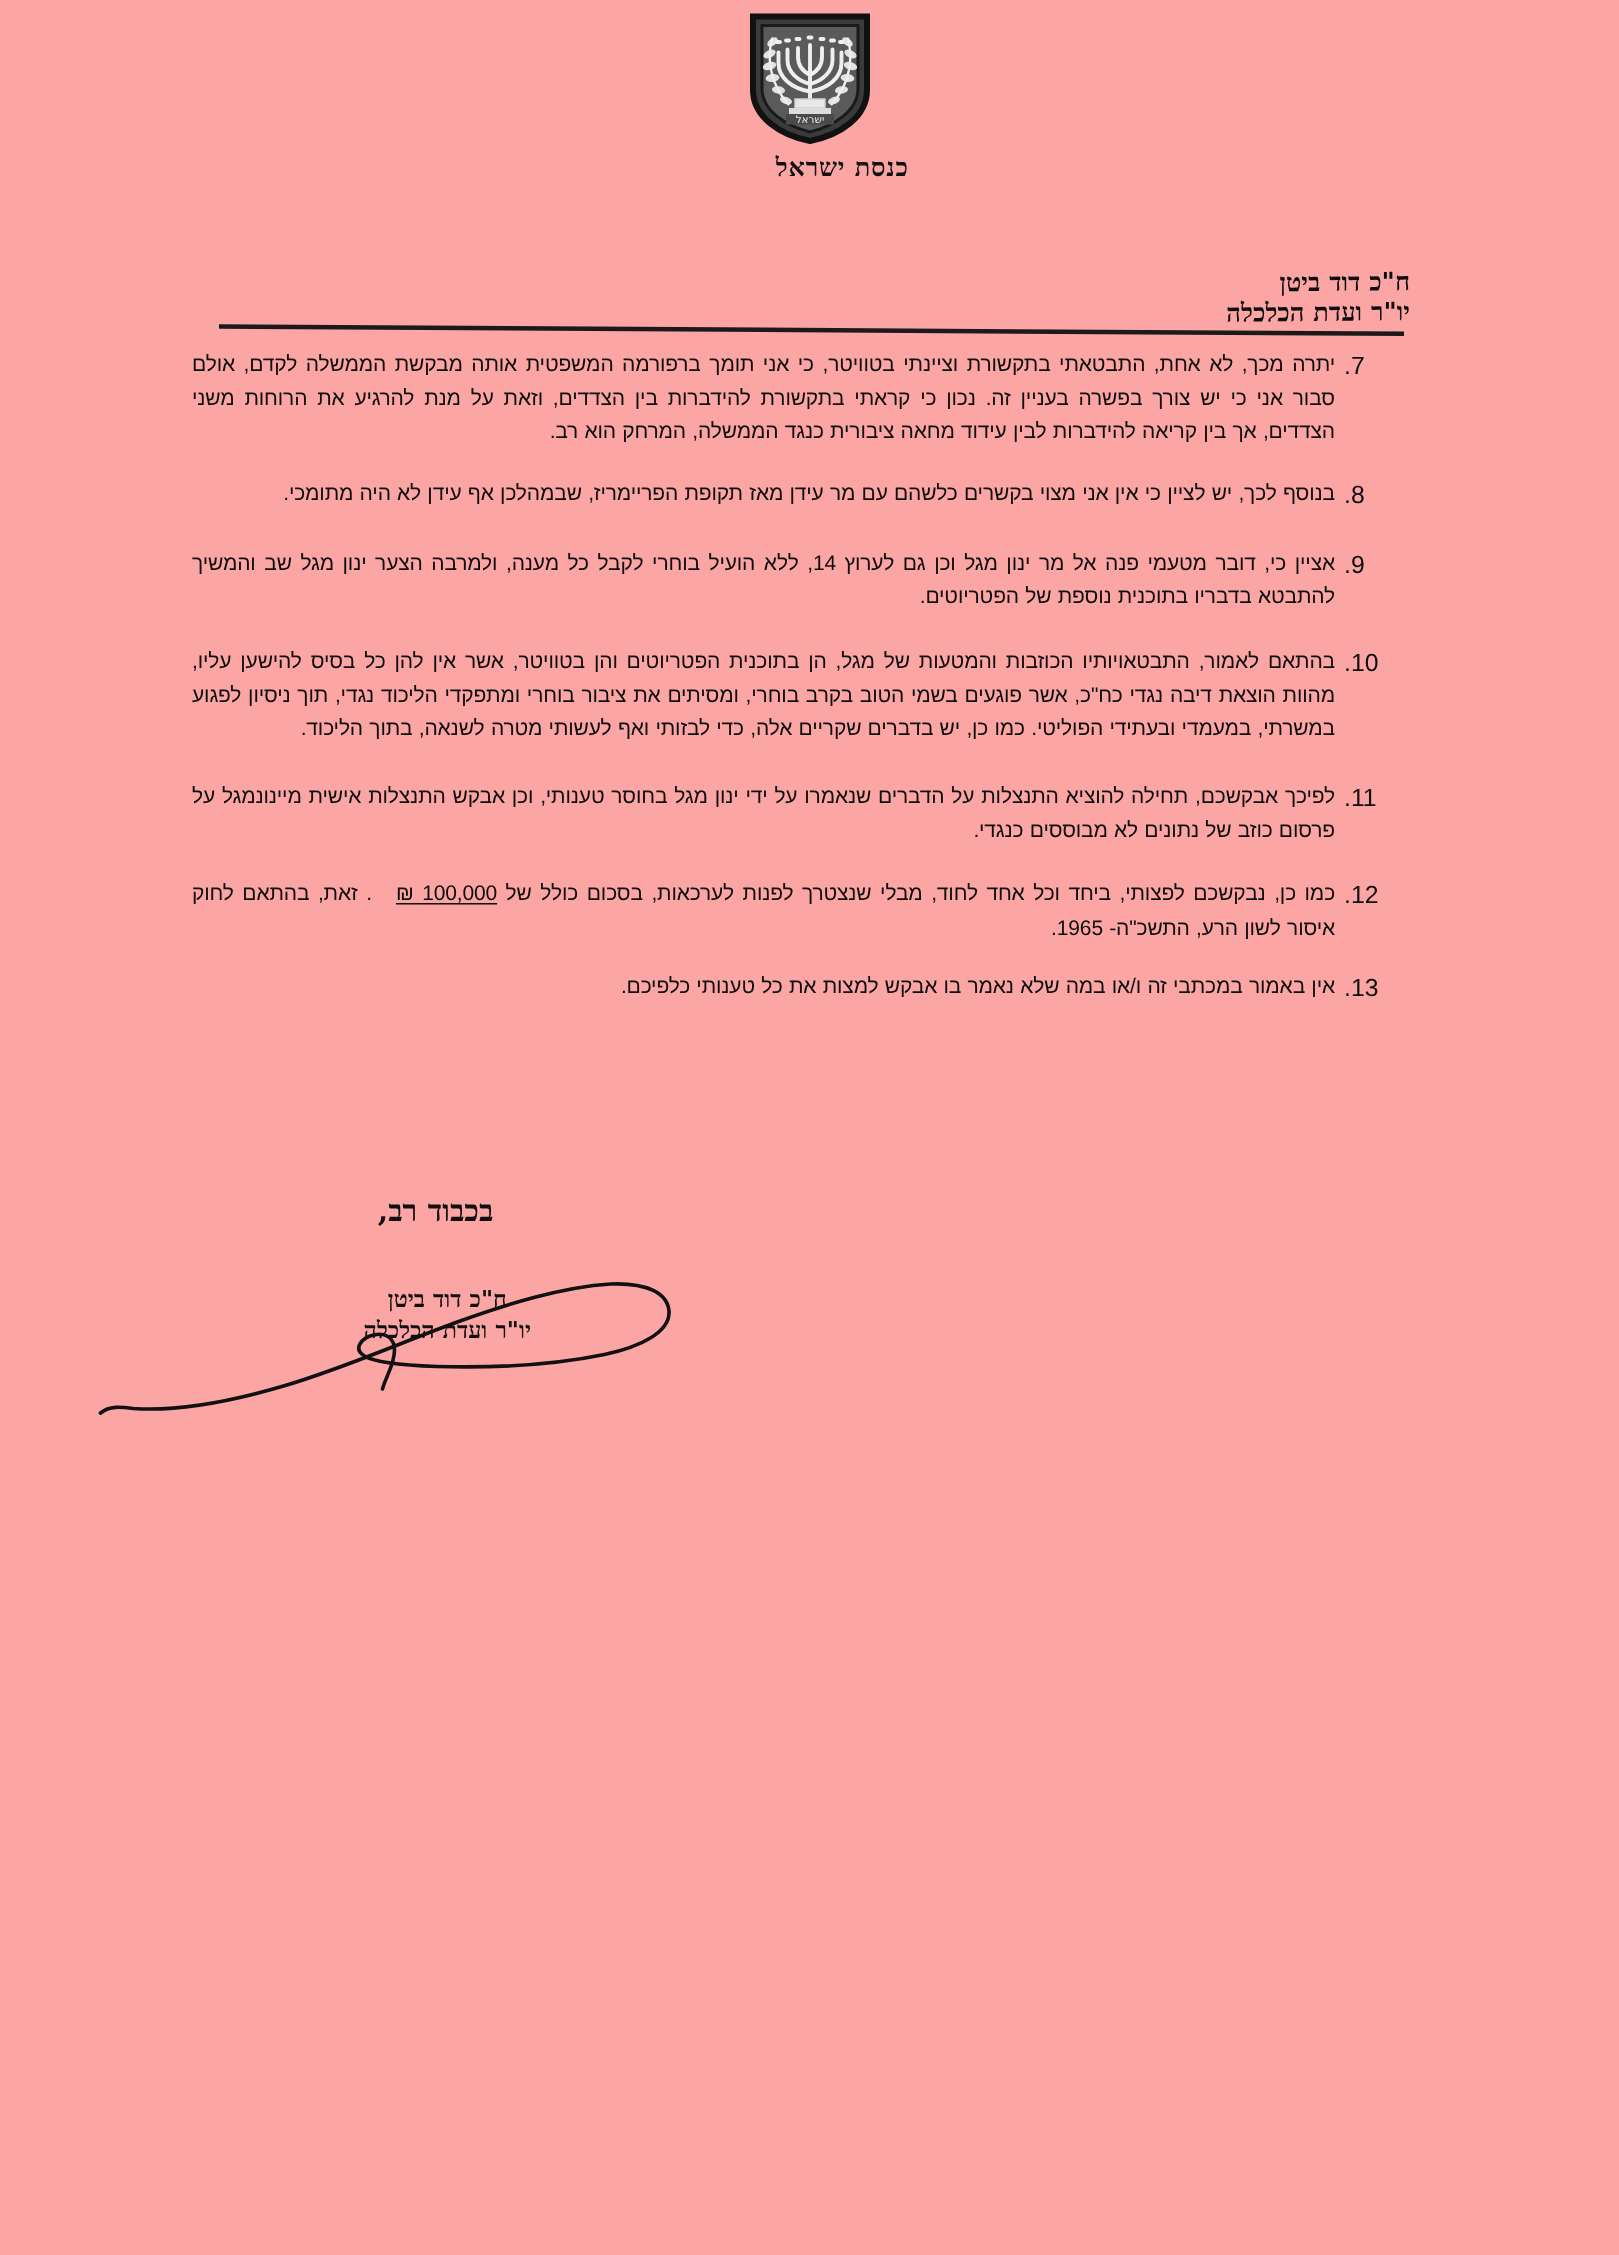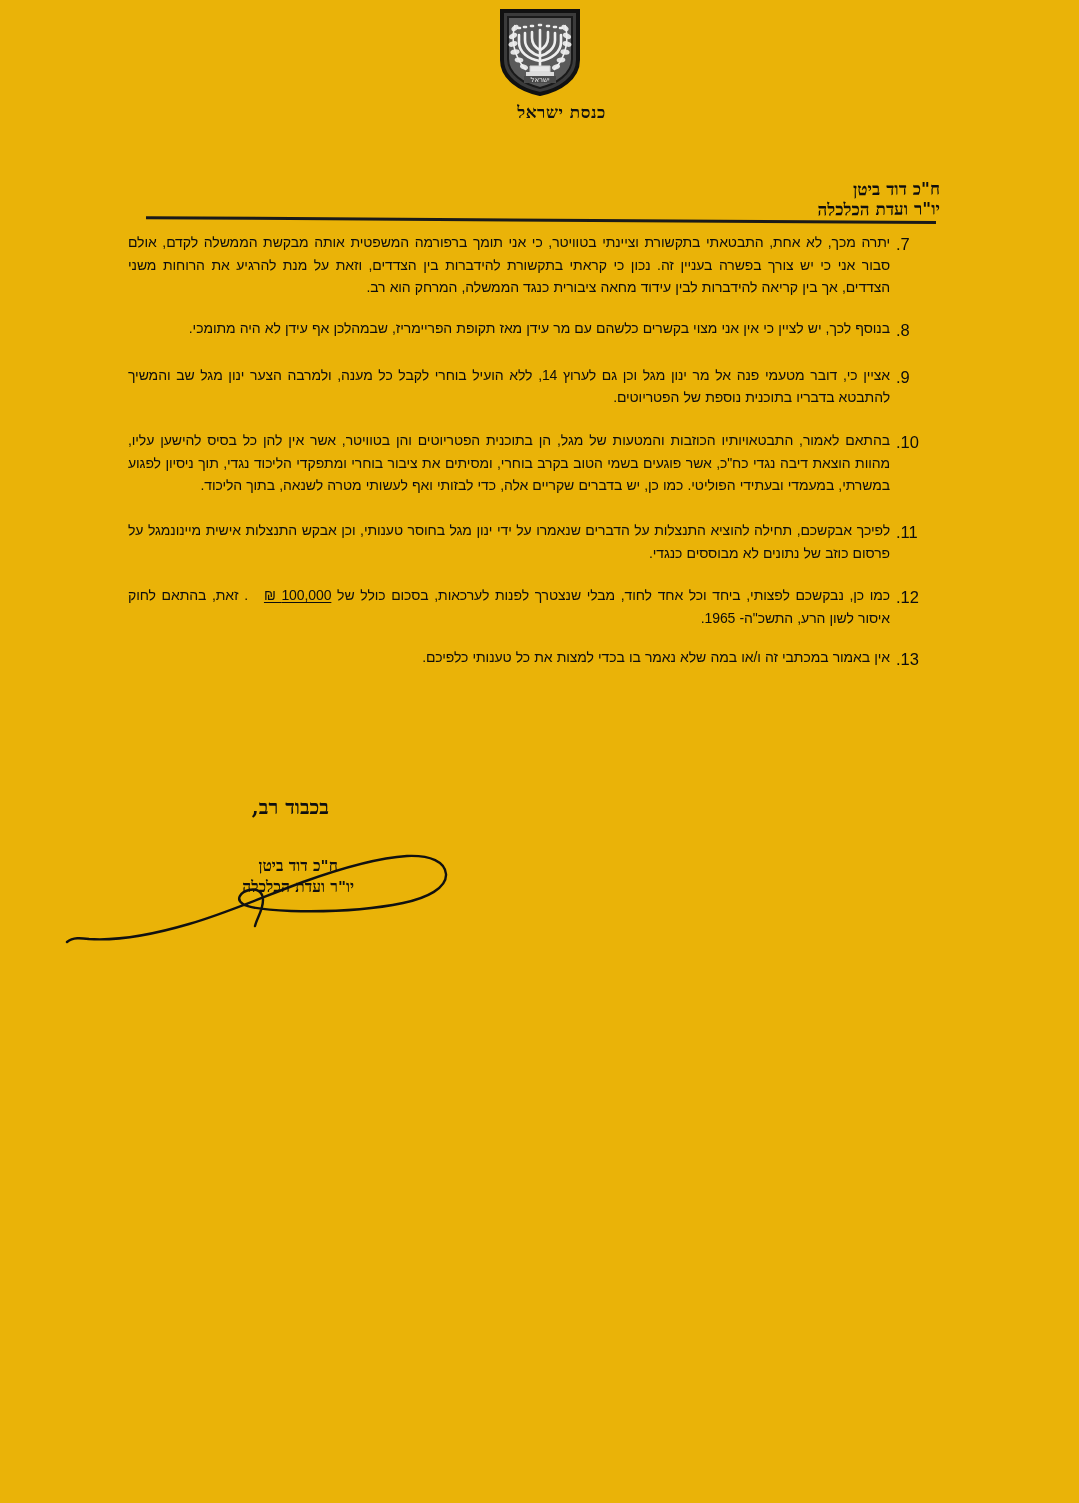--- a/index.html
+++ b/index.html
@@ -7,21 +7,21 @@
     padding: 0;
     background: #ffffff;
   }
   body {
     font-family: "Liberation Sans", "DejaVu Sans", sans-serif;
   }
   .page {
     position: relative;
     width: 1079px;
     height: 1503px;
-    background: #eab308;
+    background: #fca5a5;
     overflow: hidden;
     margin: 0 auto;
   }
 
   
   .letterhead {
     position: absolute;
     top: 8px;
     left: 0;
     width: 1079px;
@@ -247,21 +247,21 @@
       <div class="para-text">לפיכך אבקשכם, תחילה להוציא התנצלות על הדברים שנאמרו על ידי ינון מגל בחוסר טענותי, וכן אבקש התנצלות אישית מיינונמגל על פרסום כוזב של נתונים לא מבוססים כנגדי.</div>
     </div>
 
     <div class="para p12">
       <div class="para-num">.12</div>
       <div class="para-text"><span>כמו כן, נבקשכם לפצותי, ביחד וכל אחד לחוד, מבלי שנצטרך לפנות לערכאות, בסכום כולל של </span><u>100,000 ₪</u><span>. זאת, בהתאם לחוק איסור לשון הרע, התשכ"ה- 1965.</span></div>
     </div>
 
     <div class="para p13">
       <div class="para-num">.13</div>
-      <div class="para-text">אין באמור במכתבי זה ו/או במה שלא נאמר בו בכדי למצות את כל טענותי כלפיכם.</div>
+      <div class="para-text">אין באמור במכתבי זה ו/או במה שלא נאמר בו אבקש למצות את כל טענותי כלפיכם.</div>
     </div>
 
   </div>
 
   <div class="signoff">בכבוד רב,</div>
 
   <div class="signature-area">
     <svg class="sig-svg" viewBox="0 0 400 120" xmlns="http://www.w3.org/2000/svg">
       <g fill="none" stroke="#111111" stroke-width="2.4" stroke-linecap="round" stroke-linejoin="round">
         <path d="M8 104 C14 99 22 100 30 101 C60 103 96 96 130 86

